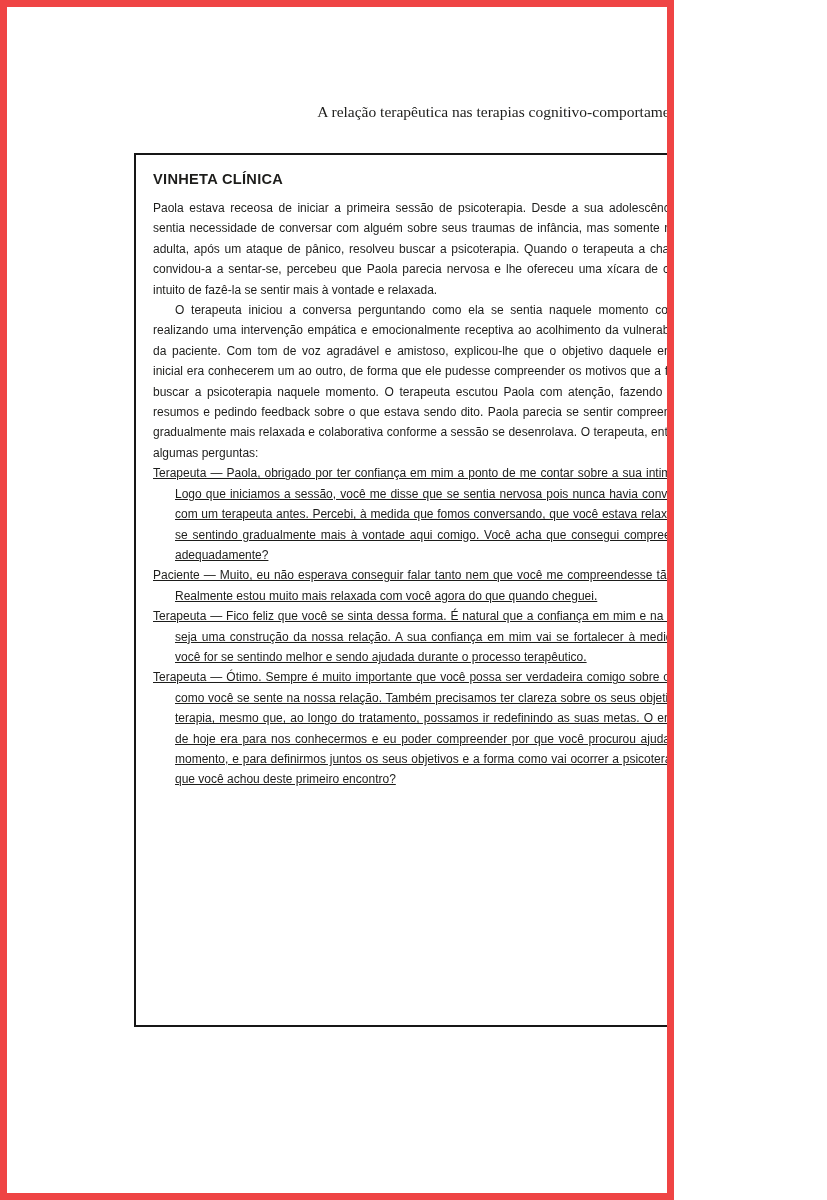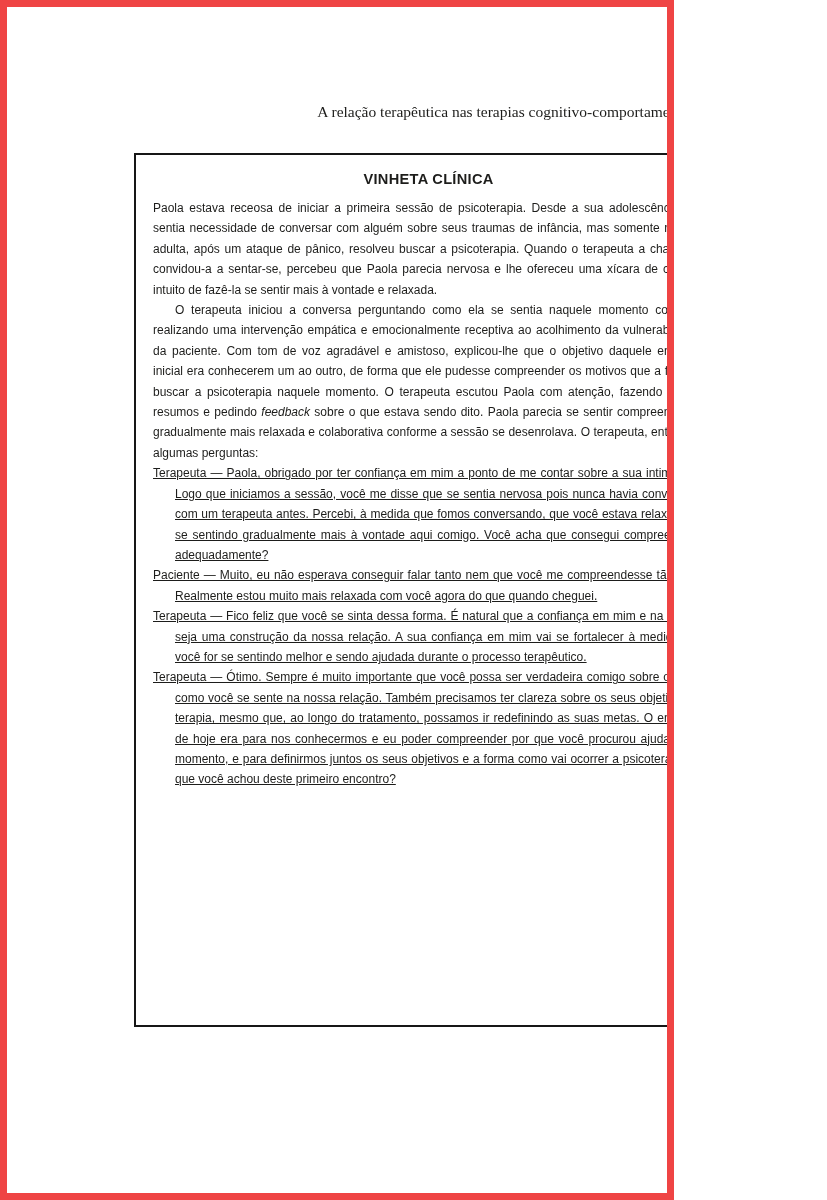--- a/index.html
+++ b/index.html
@@ -44,38 +44,36 @@
     box-sizing: border-box;
     border: 2px solid #161616;
     background: #ffffff;
     padding: 16px 17px 14px 17px;
   }
   .vtitle {
     font-size: 14.6px;
     font-weight: 700;
     letter-spacing: 0.3px;
     margin: 0 0 11px 0;
-    text-align: center;
   }
   .block {
     font-size: 12px;
     line-height: 20.4px;
     text-align: justify;
     margin: 0;
   }
   .block.indent {
     text-indent: 22px;
   }
   .block.dialogue {
     padding-left: 22px;
     text-indent: -22px;
     text-decoration: underline;
   }
   .it {
-    font-style: italic;
   }
 </style>
 </head>
 <body>
 
 <div class="page">
 
   <div class="running-header">
     <span>A relação terapêutica nas terapias cognitivo-comportamentais</span>
     <span class="pagenum">109</span>

